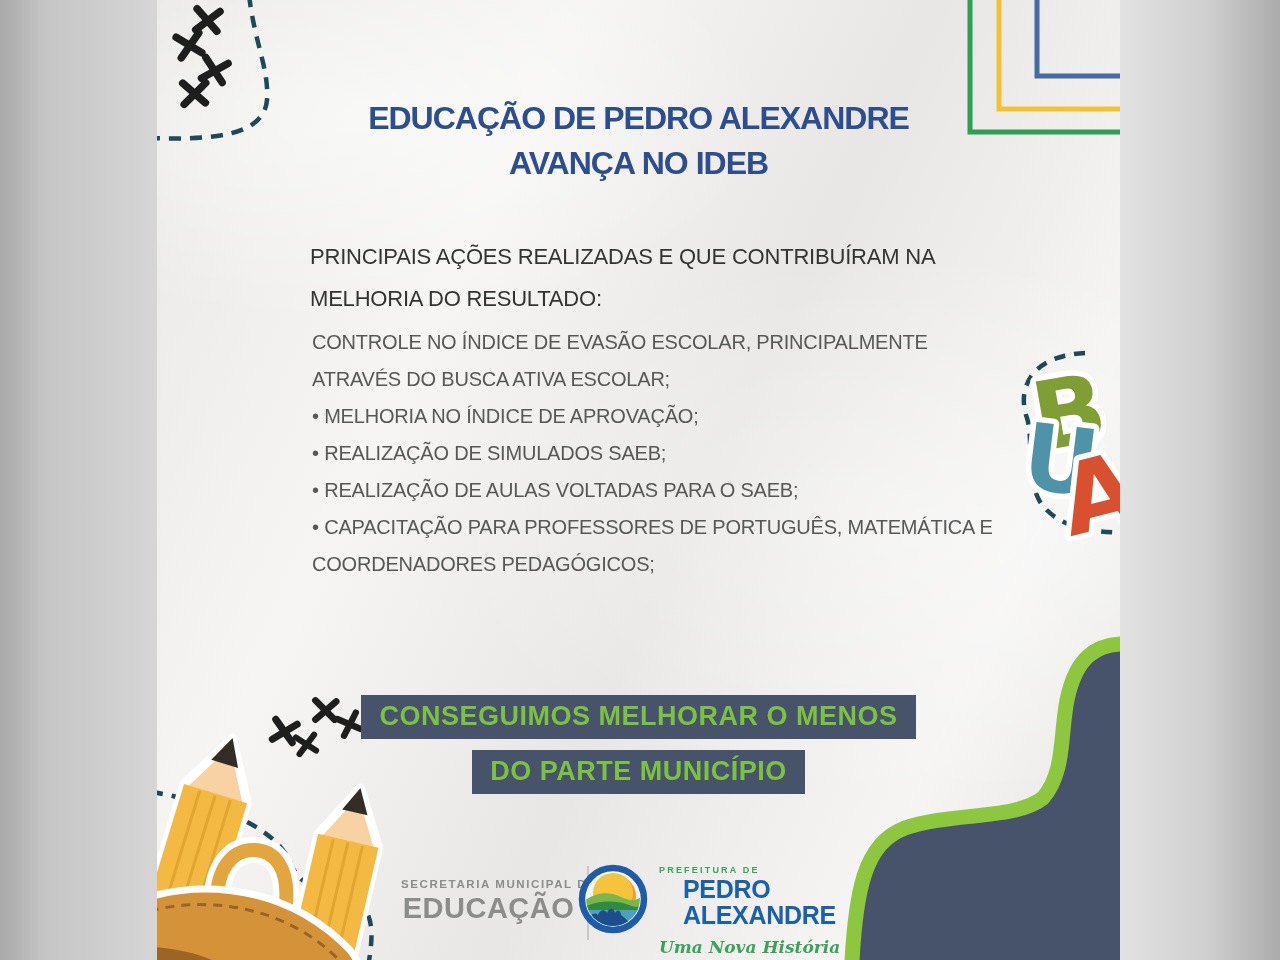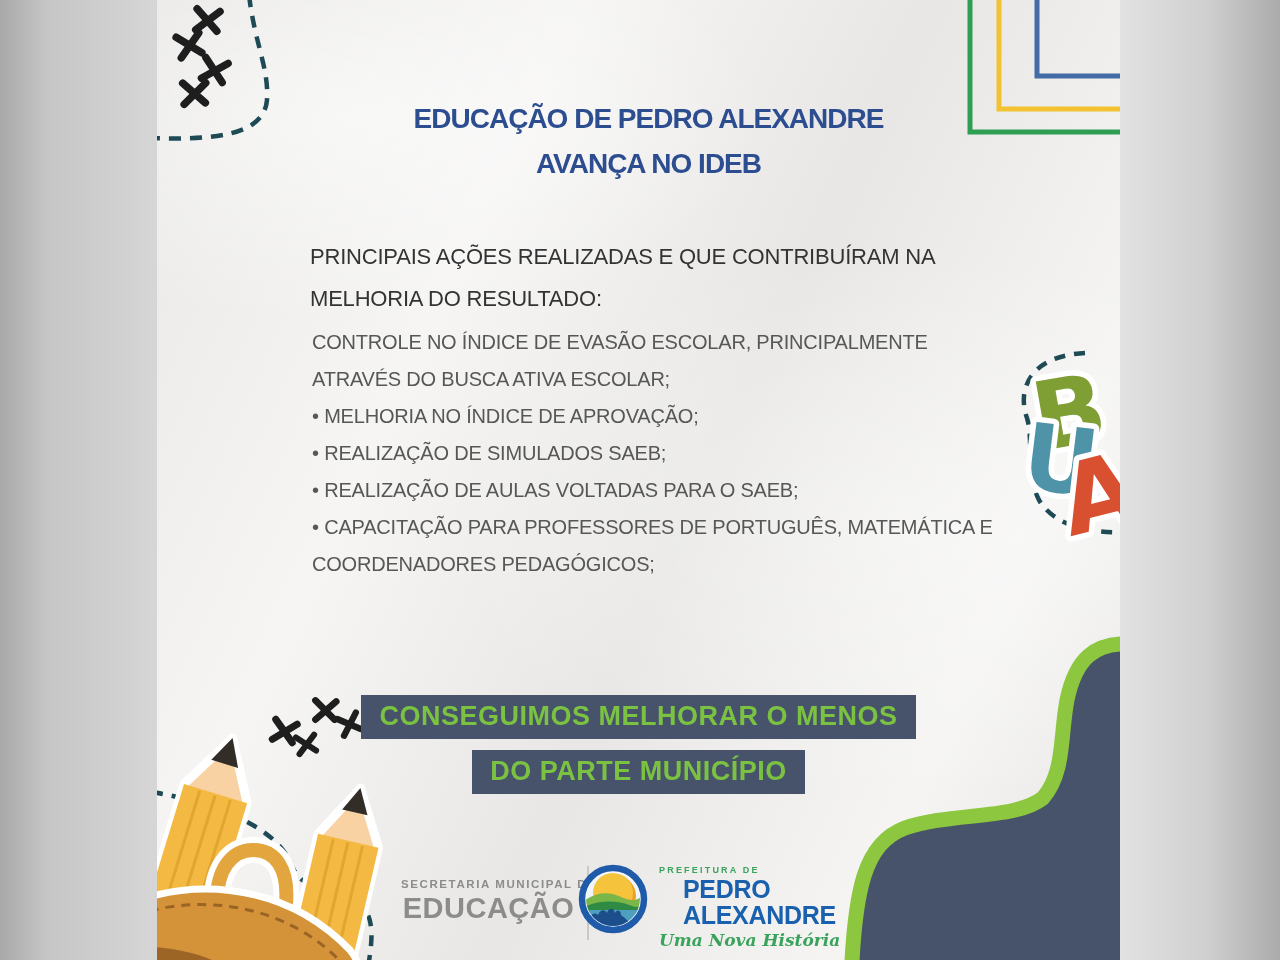--- a/index.html
+++ b/index.html
@@ -16,22 +16,22 @@
     position:absolute;left:157px;top:0;width:963px;height:960px;overflow:hidden;
     background:
       radial-gradient(ellipse 600px 300px at 20% 12%, rgba(255,255,255,.55), rgba(255,255,255,0) 70%),
       radial-gradient(ellipse 700px 400px at 80% 55%, rgba(255,255,255,.4), rgba(255,255,255,0) 70%),
       linear-gradient(115deg, rgba(0,0,0,.035) 0%, rgba(255,255,255,.35) 30%, rgba(0,0,0,.04) 55%, rgba(255,255,255,.3) 80%, rgba(0,0,0,.05) 100%),
       #f1f0ee;
   }
   .decor{position:absolute;left:0;top:0;pointer-events:none;}
 
   .title{
-    position:absolute;top:96px;left:10px;width:100%;text-align:center;
-    color:#2c4d90;font-weight:800;font-size:28px;line-height:45px;letter-spacing:-1px;
+    position:absolute;top:96px;left:0;width:100%;text-align:center;
+    color:#2c4d90;font-weight:800;font-size:32px;line-height:45px;letter-spacing:-1px;
   }
   .subtitle{
     position:absolute;left:153px;top:236px;width:640px;
     color:#333333;font-weight:400;font-size:22px;line-height:42px;letter-spacing:-.2px;
   }
   .actions{
     position:absolute;left:155px;top:324px;width:685px;
     color:#575757;font-weight:500;font-size:20px;line-height:37px;letter-spacing:-.2px;
   }
   .actions .item{margin:0;}
@@ -46,21 +46,21 @@
 
   .footer{position:absolute;left:0;top:858px;width:100%;height:100px;}
   .sec-block{position:absolute;left:244px;top:20px;width:175px;text-align:center;color:#8c8c8c;}
   .sec-top{font-size:11.5px;font-weight:600;letter-spacing:1.6px;white-space:nowrap;}
   .sec-name{font-size:29px;font-weight:800;letter-spacing:.5px;margin-top:2px;}
   .v-divider{position:absolute;left:430px;top:8px;width:1.5px;height:74px;background:#c9c9c9;}
   .logo-wrap{position:absolute;left:418px;top:3px;width:76px;height:76px;}
   .city-block{position:absolute;left:502px;top:7px;text-align:left;}
   .pref-label{color:#3aa35b;font-size:9px;font-weight:700;letter-spacing:2.2px;}
   .city-name{color:#1960ae;font-size:25px;font-weight:800;line-height:24px;letter-spacing:-.3px;margin-top:2px;margin-left:24px;}
-  .slogan{color:#3aa35b;font-size:17px;font-style:italic;font-weight:600;font-family:"DejaVu Serif", serif;margin-top:3px;}
+  .slogan{color:#3aa35b;font-size:17px;font-style:italic;font-weight:600;font-family:"DejaVu Serif", serif;margin-top:10px;}
 </style>
 </head>
 <body>
 
 <div class="letterbox left"></div>
 <div class="letterbox right"></div>
 
 <div class="paper">
 
   <svg class="decor" width="963" height="960" viewBox="0 0 963 960">

